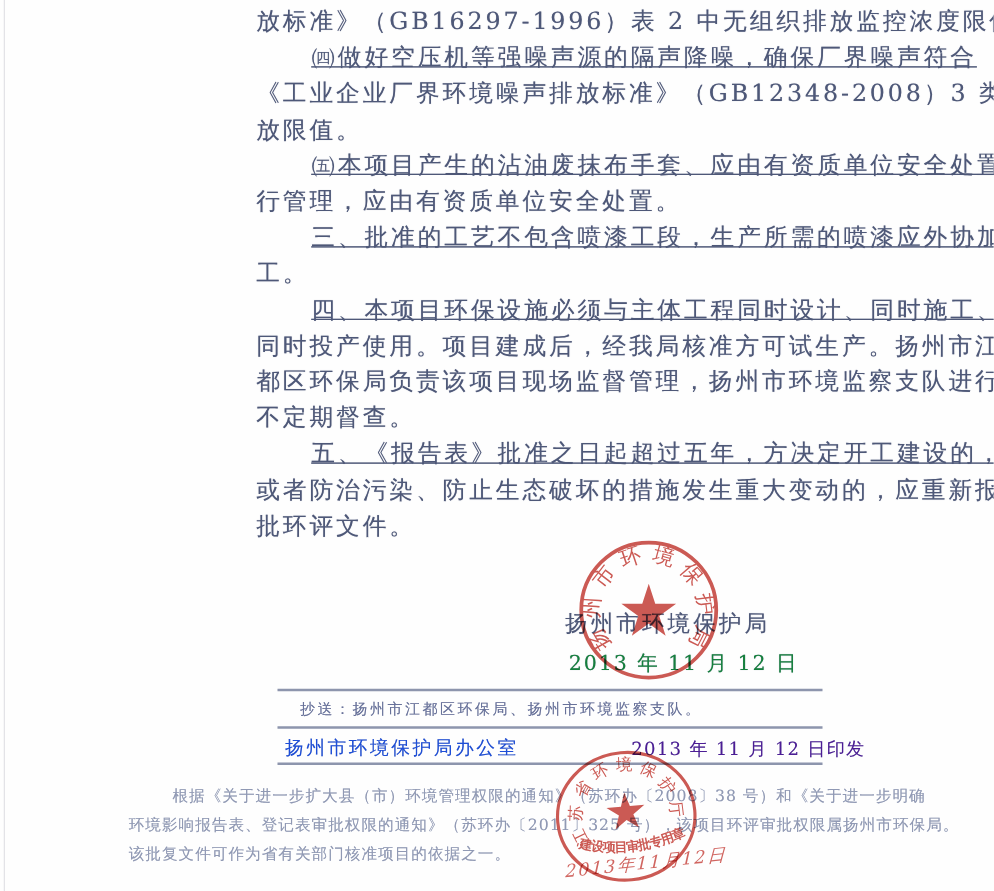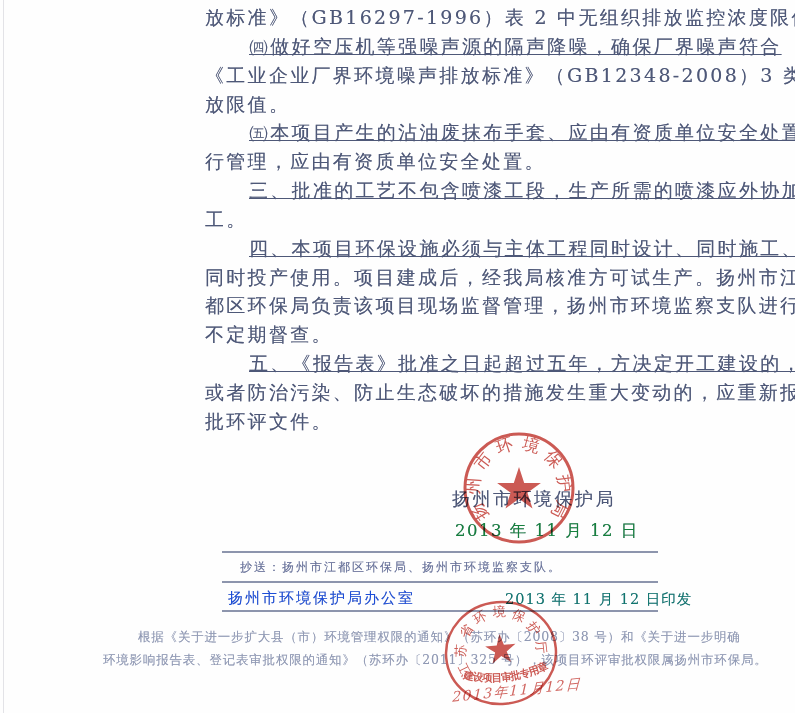--- a/index.html
+++ b/index.html
@@ -50,21 +50,21 @@
     white-space:nowrap;
   }
   .office-line{
     position:absolute;left:228px;top:589px;
     font-size:15px;letter-spacing:2px;color:#1d4ed8;
     text-shadow:0 0 0.5px rgba(104,114,154,.5);
     white-space:nowrap;
   }
   .print-date{
     position:absolute;left:505px;top:590px;
-    font-size:14.5px;letter-spacing:1px;color:#0f766e;
+    font-size:14.5px;letter-spacing:1px;color:#4c1d95;
     text-shadow:0 0 0.5px rgba(104,114,154,.5);
     white-space:nowrap;
   }
   
   .note{
     position:absolute;
     font-size:12.5px;letter-spacing:.8px;color:#9099b4;
     text-shadow:0 0 0.5px rgba(144,153,180,.5);
     white-space:nowrap;
   }
@@ -128,20 +128,21 @@
   <div class="rule rule-3"></div>
 
   <div class="cc-line">
     <span>抄送：</span><span>扬州市江都区环保局、扬州市环境监察支队。</span>
   </div>
   <div class="office-line">扬州市环境保护局办公室</div>
   <div class="print-date">2013 年 11 月 12 日印发</div>
 
   <div class="note note-1">根据《关于进一步扩大县（市）环境管理权限的通知》（苏环办〔2008〕38 号）和《关于进一步明确</div>
   <div class="note note-2">环境影响报告表、登记表审批权限的通知》（苏环办〔2011〕325 号），该项目环评审批权限属扬州市环保局。</div>
+  <div class="note note-3">该批复文件可作为省有关部门核准项目的依据之一。</div>
 
   <svg class="seal seal-bottom" viewBox="0 0 120 110">
     <ellipse cx="60" cy="55" rx="55" ry="51" fill="none" stroke="#c5413a" stroke-width="2.5"></ellipse>
     <defs>
       <path id="arc-bottom" d="M 30.5,74.6 A 36,36 0 1 1 89.5,74.6" fill="none"></path>
       <path id="banner-bottom" d="M 18,76 Q 60,90 102,76" fill="none"></path>
     </defs>
     <text font-size="13" fill="#c5413a" font-family="DejaVu Serif, serif">
       <textPath href="#arc-bottom" startOffset="2" textLength="138" lengthAdjust="spacing">江苏省环境保护厅</textPath>
     </text>

